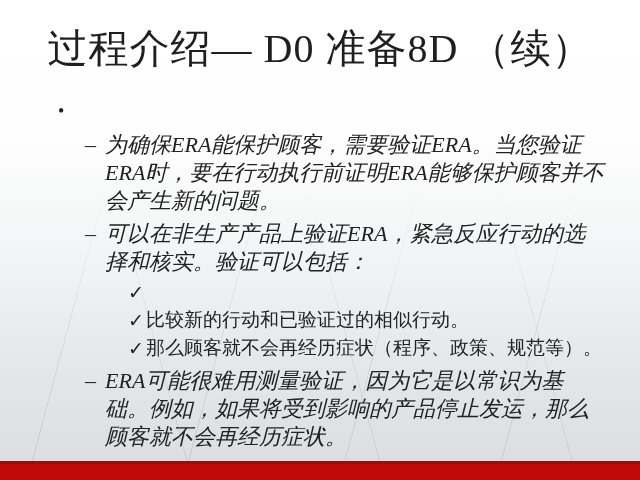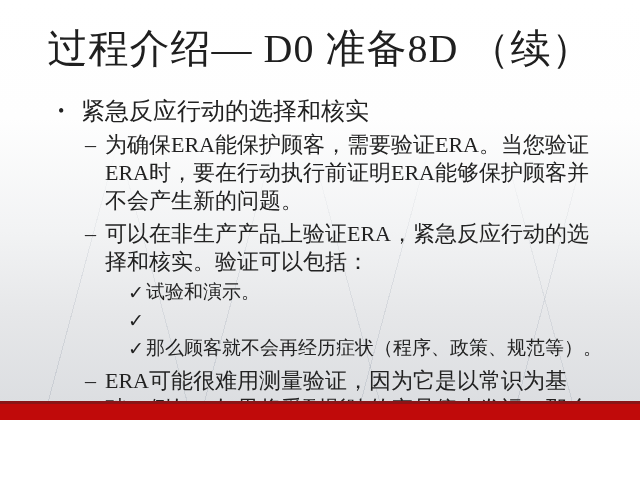--- a/index.html
+++ b/index.html
@@ -4,21 +4,21 @@
 <style>
   * { margin: 0; padding: 0; box-sizing: border-box; }
   html, body { width: 640px; height: 480px; }
   body {
     font-family: "Liberation Serif", "DejaVu Serif", serif;
     overflow: hidden;
   }
   .slide {
     position: relative;
     width: 640px;
-    height: 420px;
+    height: 480px;
     background: linear-gradient(180deg,
       #ffffff 0%, #fefefe 28%, #f2f3f4 55%, #e6e7e9 75%, #dcdee1 96%, #dadcdf 100%);
     overflow: hidden;
   }
   
   .texture {
     position: absolute;
     inset: 0;
     background:
       repeating-linear-gradient(105deg, transparent 0px, transparent 150px, rgba(145,155,170,0.28) 150px, rgba(145,155,170,0.28) 151px),
@@ -61,21 +61,21 @@
     margin-top: 5px;
     font-size: 22px;
     line-height: 28px;
   }
   .l2 .marker {
     width: 23px;
     flex: 0 0 23px;
     padding-left: 3px;
     margin-left: 24px;
   }
-  .l2 .txt { flex: 1; }
+  .l2 .txt { flex: 1; font-style: italic; }
   .l3-group { margin: 2px 0 0 70px; }
   .l3 {
     display: flex;
     align-items: flex-start;
     font-size: 19px;
     line-height: 28px;
   }
   .l3 .marker {
     flex: 0 0 18px;
     width: 18px;
@@ -94,40 +94,39 @@
 
 <div class="slide">
   <div class="texture"></div>
 
   <h1 class="title">过程介绍— D0 准备8D （续）</h1>
 
   <div class="content">
 
     <div class="l1">
       <span class="marker">•</span>
-      <span class="txt">紧急反应行动的选择和核实</span>
     </div>
 
     <div class="l2">
       <span class="marker">–</span>
       <span class="txt">为确保ERA能保护顾客，需要验证ERA。当您验证ERA时，要在行动执行前证明ERA能够保护顾客并不会产生新的问题。</span>
     </div>
 
     <div class="l2">
       <span class="marker">–</span>
       <span class="txt">可以在非生产产品上验证ERA，紧急反应行动的选择和核实。验证可以包括：</span>
     </div>
 
     <div class="l3-group">
       <div class="l3">
         <span class="marker">✓</span>
-        <span class="txt">试验和演示。</span>
       </div>
       <div class="l3">
         <span class="marker">✓</span>
+        <span class="txt">比较新的行动和已验证过的相似行动。</span>
       </div>
       <div class="l3">
         <span class="marker">✓</span>
         <span class="txt">那么顾客就不会再经历症状（程序、政策、规范等）。</span>
       </div>
     </div>
 
     <div class="l2">
       <span class="marker">–</span>
       <span class="txt">ERA可能很难用测量验证，因为它是以常识为基础。例如，如果将受到影响的产品停止发运，那么顾客就不会再经历症状。</span>

